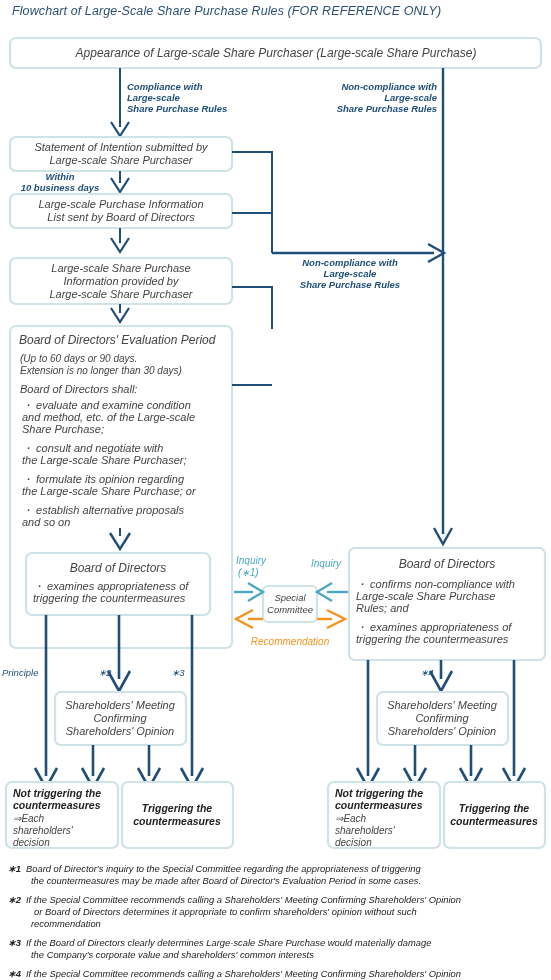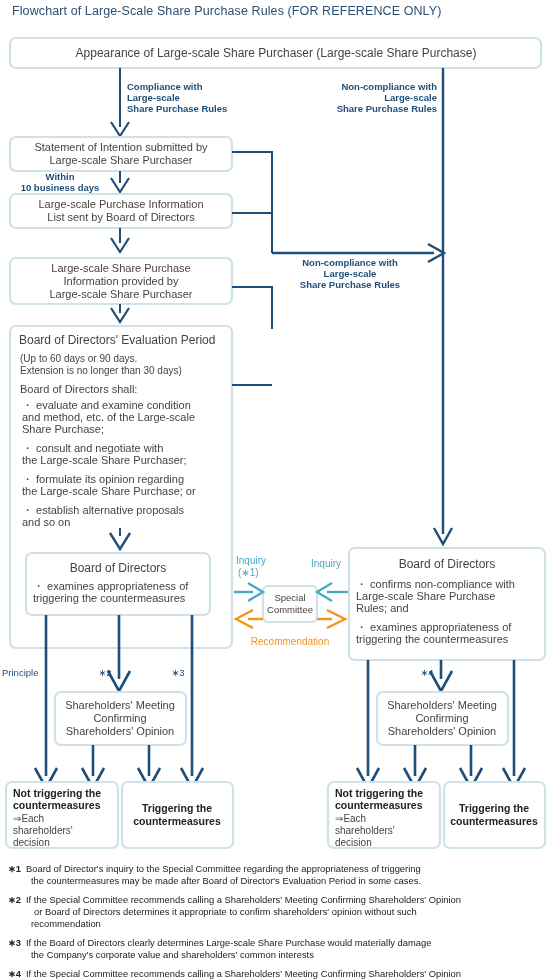--- a/index.html
+++ b/index.html
@@ -6,20 +6,21 @@
   html, body {
     margin: 0; padding: 0;
     width: 551px; height: 980px;
     background: #ffffff;
     font-family: "Liberation Sans", sans-serif;
   }
   #page {
     position: relative;
     width: 551px; height: 980px;
     overflow: hidden;
+    font-style: italic;
   }
   #title {
     position: absolute;
     left: 12px; top: 4px;
     font-size: 12.5px;
     color: #2c4f73;
     letter-spacing: 0.1px;
     white-space: nowrap;
   }
   svg#flow {

